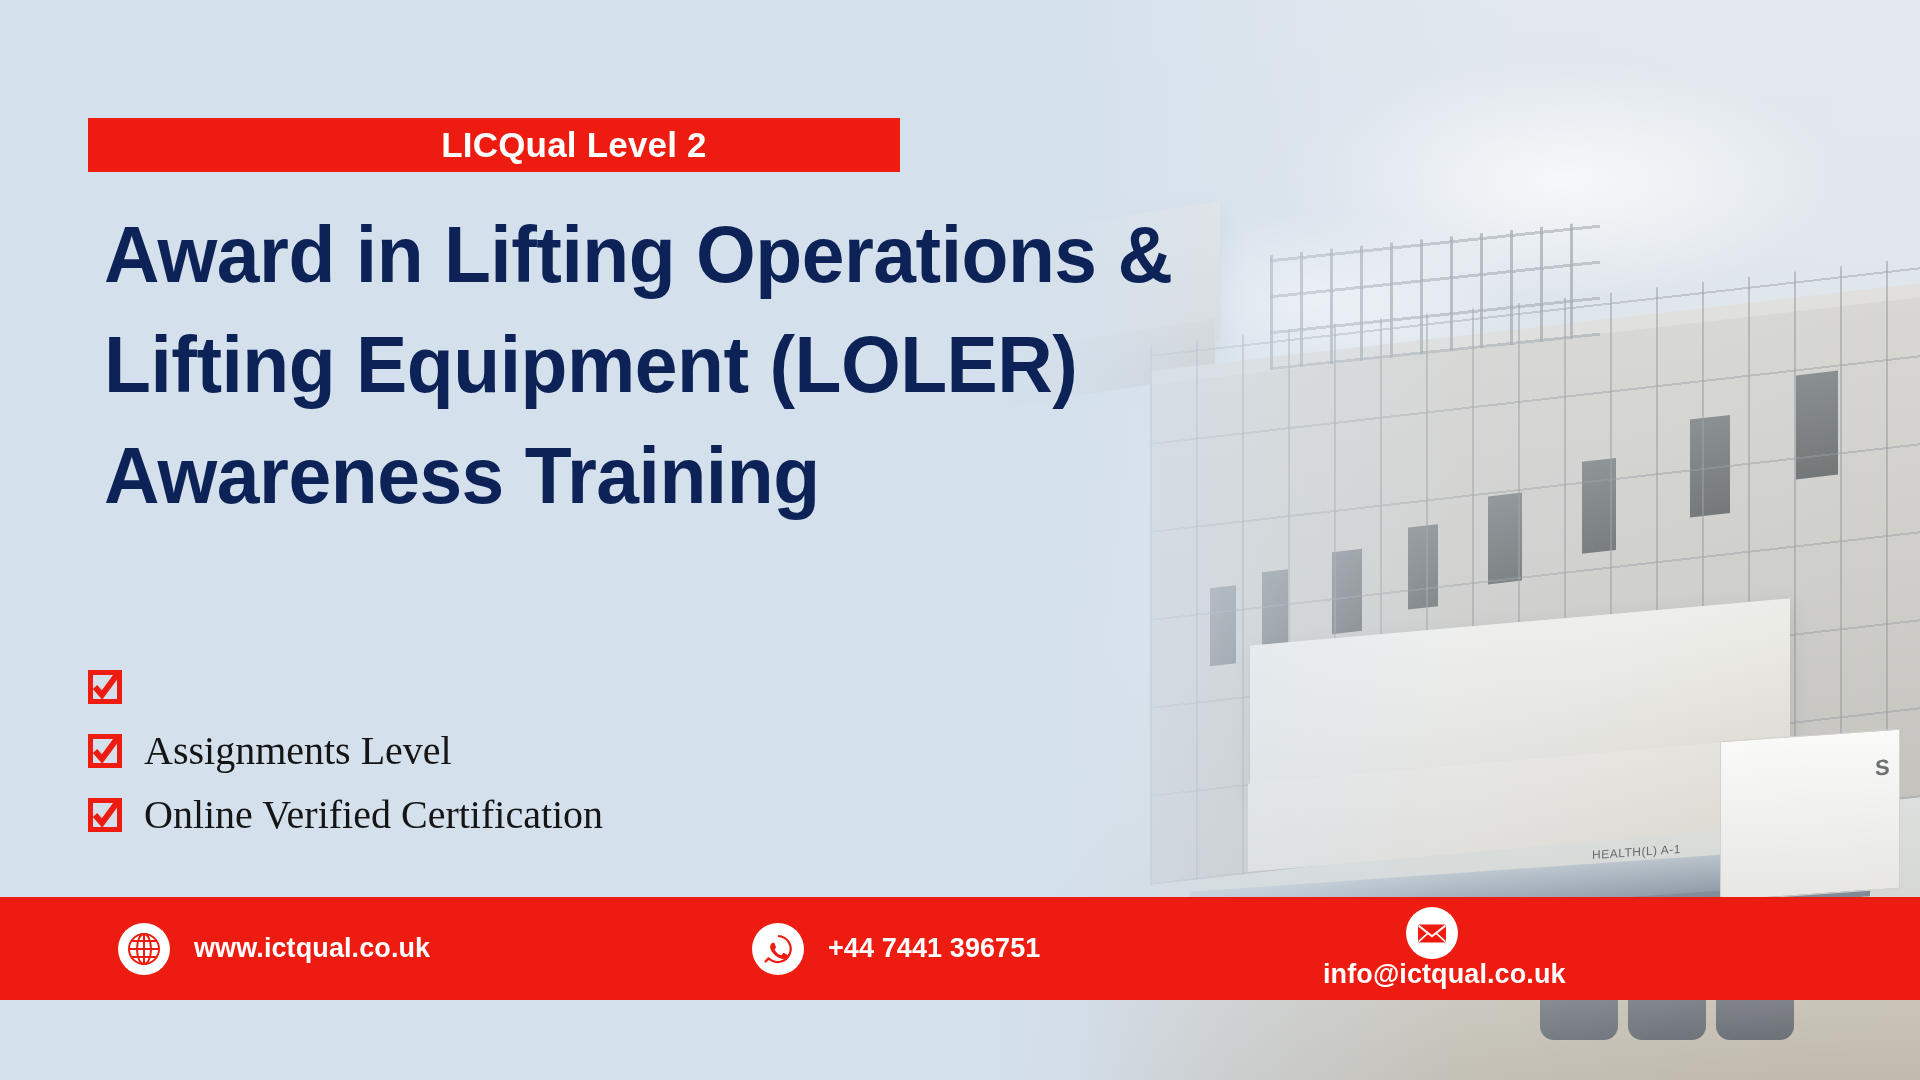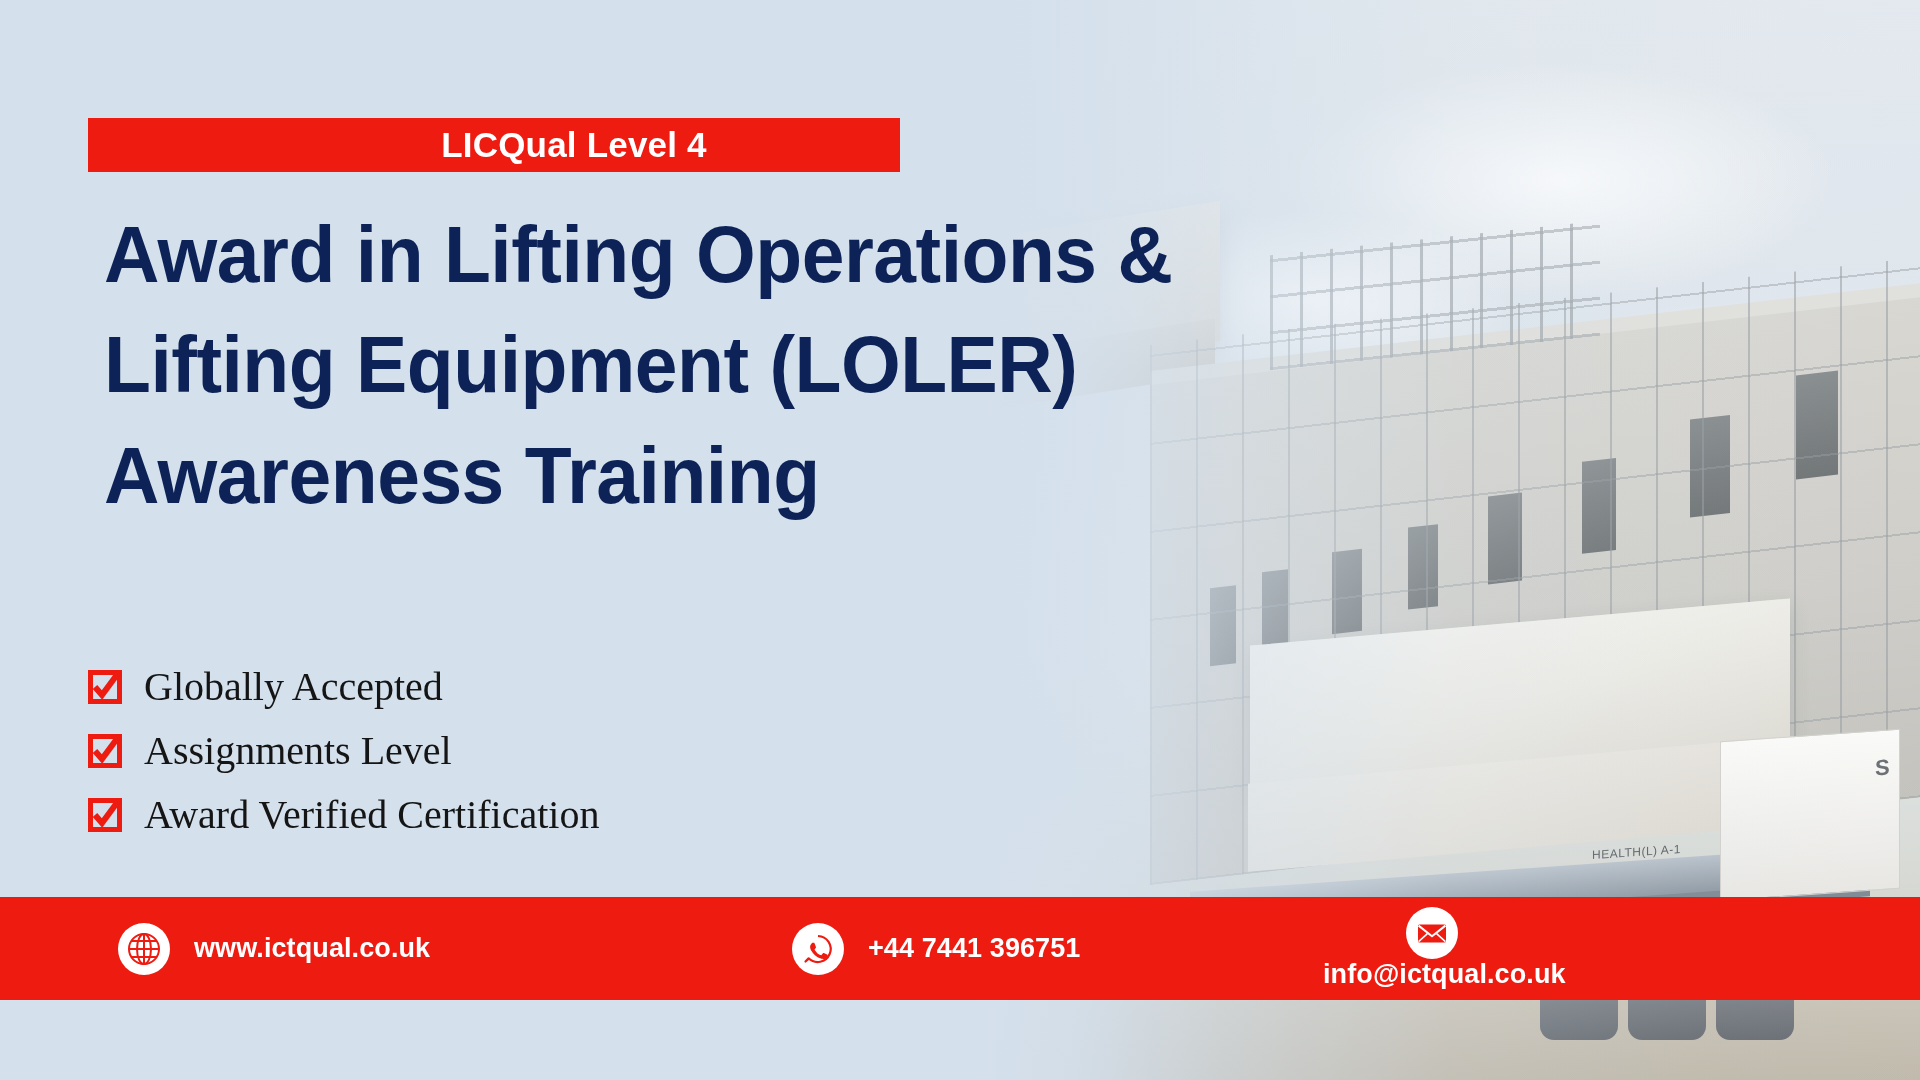--- a/index.html
+++ b/index.html
@@ -218,21 +218,21 @@
   .footer {
     position:absolute;
     left:0; top:897px;
     width:1920px; height:103px;
     background:#ee1b11;
     display:flex;
     align-items:center;
   }
   .fitem { display:flex; align-items:center; position:absolute; }
   .f1 { left:118px;align-items:center; }
-  .f2 { left:792px; }
+  .f2 { left:752px; }
   .f3 { left:1323px;flex-direction:column; }
   .ficon {
     width:52px; height:52px;
     border-radius:50%;
     background:#ffffff;
     display:flex; align-items:center; justify-content:center;
     margin-right:24px;
     flex:0 0 52px;
   }
   .ficon svg { display:block; }
@@ -287,59 +287,58 @@
     <div class="wheel w1"></div>
     <div class="wheel w2"></div>
     <div class="wheel w3"></div>
 
     <div class="photo-wash"></div>
   </div>
 
   <div class="content">
 
     <div class="badge">
-      <span class="badge-text">LICQual Level 4</span>
+      <span class="badge-text">LICQual Level 2</span>
     </div>
 
     <h1 class="headline">
       <span class="hl-line">Award in Lifting Operations &amp;</span>
       <span class="hl-line">Lifting Equipment (LOLER)</span>
       <span class="hl-line">Awareness Training</span>
     </h1>
 
     <div class="features">
 
       <div class="feature">
         <span class="chk">
           <svg width="34" height="34" viewBox="0 0 34 34">
             <rect x="2.5" y="2.5" width="29" height="29" fill="none" stroke="#ee1b11" stroke-width="5"></rect>
             <path d="M7 17 L14 25 L31 2" fill="none" stroke="#ee1b11" stroke-width="6" stroke-linecap="butt"></path>
           </svg>
         </span>
-        <span class="feature-label">Globally Accepted</span>
       </div>
 
       <div class="feature">
         <span class="chk">
           <svg width="34" height="34" viewBox="0 0 34 34">
             <rect x="2.5" y="2.5" width="29" height="29" fill="none" stroke="#ee1b11" stroke-width="5"></rect>
             <path d="M7 17 L14 25 L31 2" fill="none" stroke="#ee1b11" stroke-width="6" stroke-linecap="butt"></path>
           </svg>
         </span>
         <span class="feature-label">Assignments Level</span>
       </div>
 
       <div class="feature">
         <span class="chk">
           <svg width="34" height="34" viewBox="0 0 34 34">
             <rect x="2.5" y="2.5" width="29" height="29" fill="none" stroke="#ee1b11" stroke-width="5"></rect>
             <path d="M7 17 L14 25 L31 2" fill="none" stroke="#ee1b11" stroke-width="6" stroke-linecap="butt"></path>
           </svg>
         </span>
-        <span class="feature-label">Award Verified Certification</span>
+        <span class="feature-label">Online Verified Certification</span>
       </div>
 
     </div>
 
     <div class="footer">
 
       <div class="fitem f1">
         <span class="ficon">
           <svg width="34" height="34" viewBox="0 0 34 34">
             <circle cx="17" cy="17" r="15" fill="none" stroke="#ee1b11" stroke-width="2"></circle>

